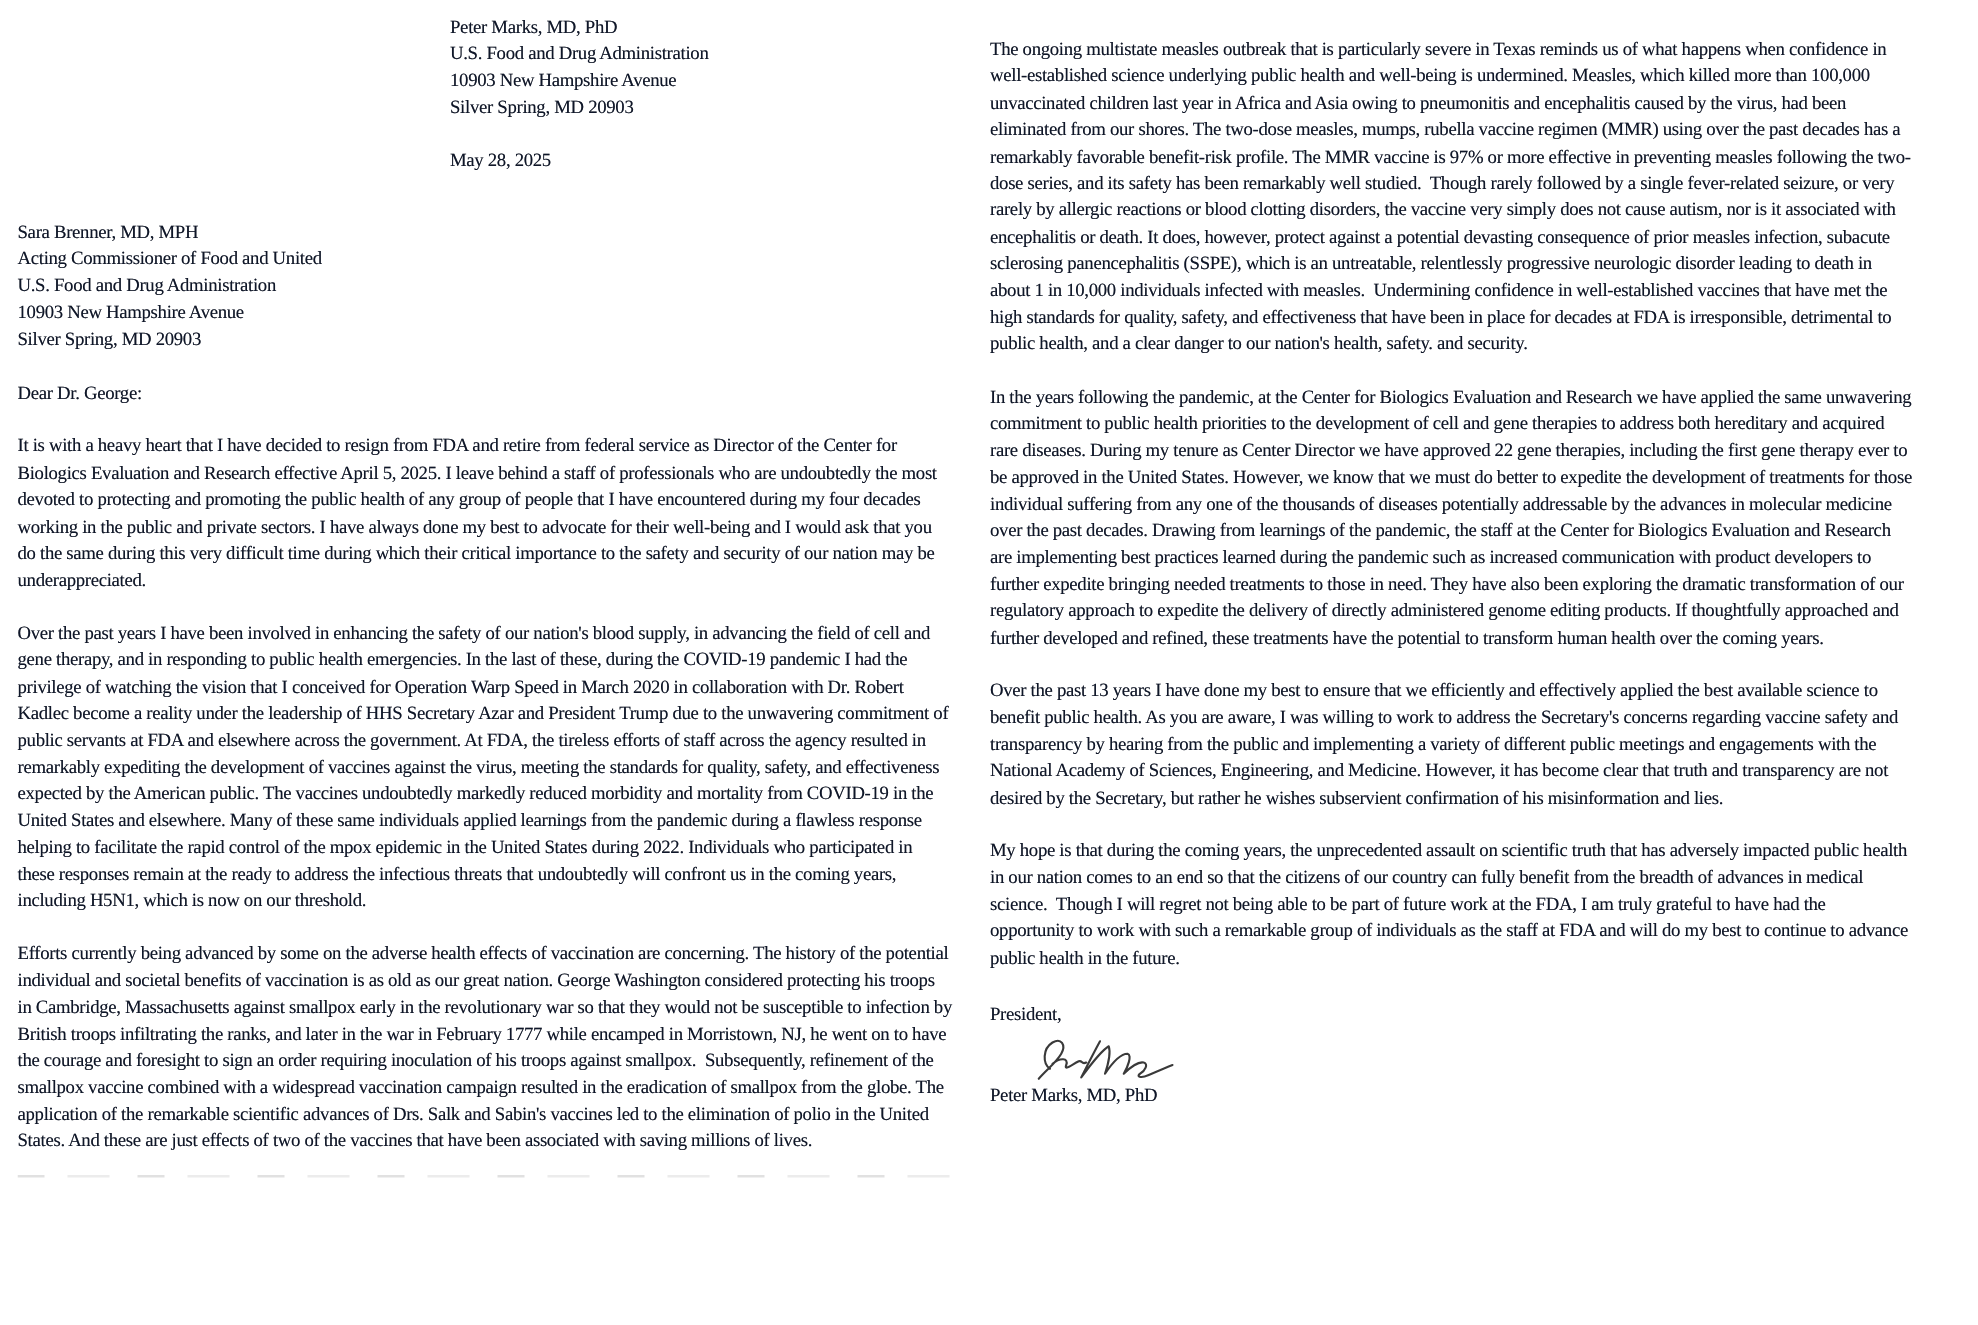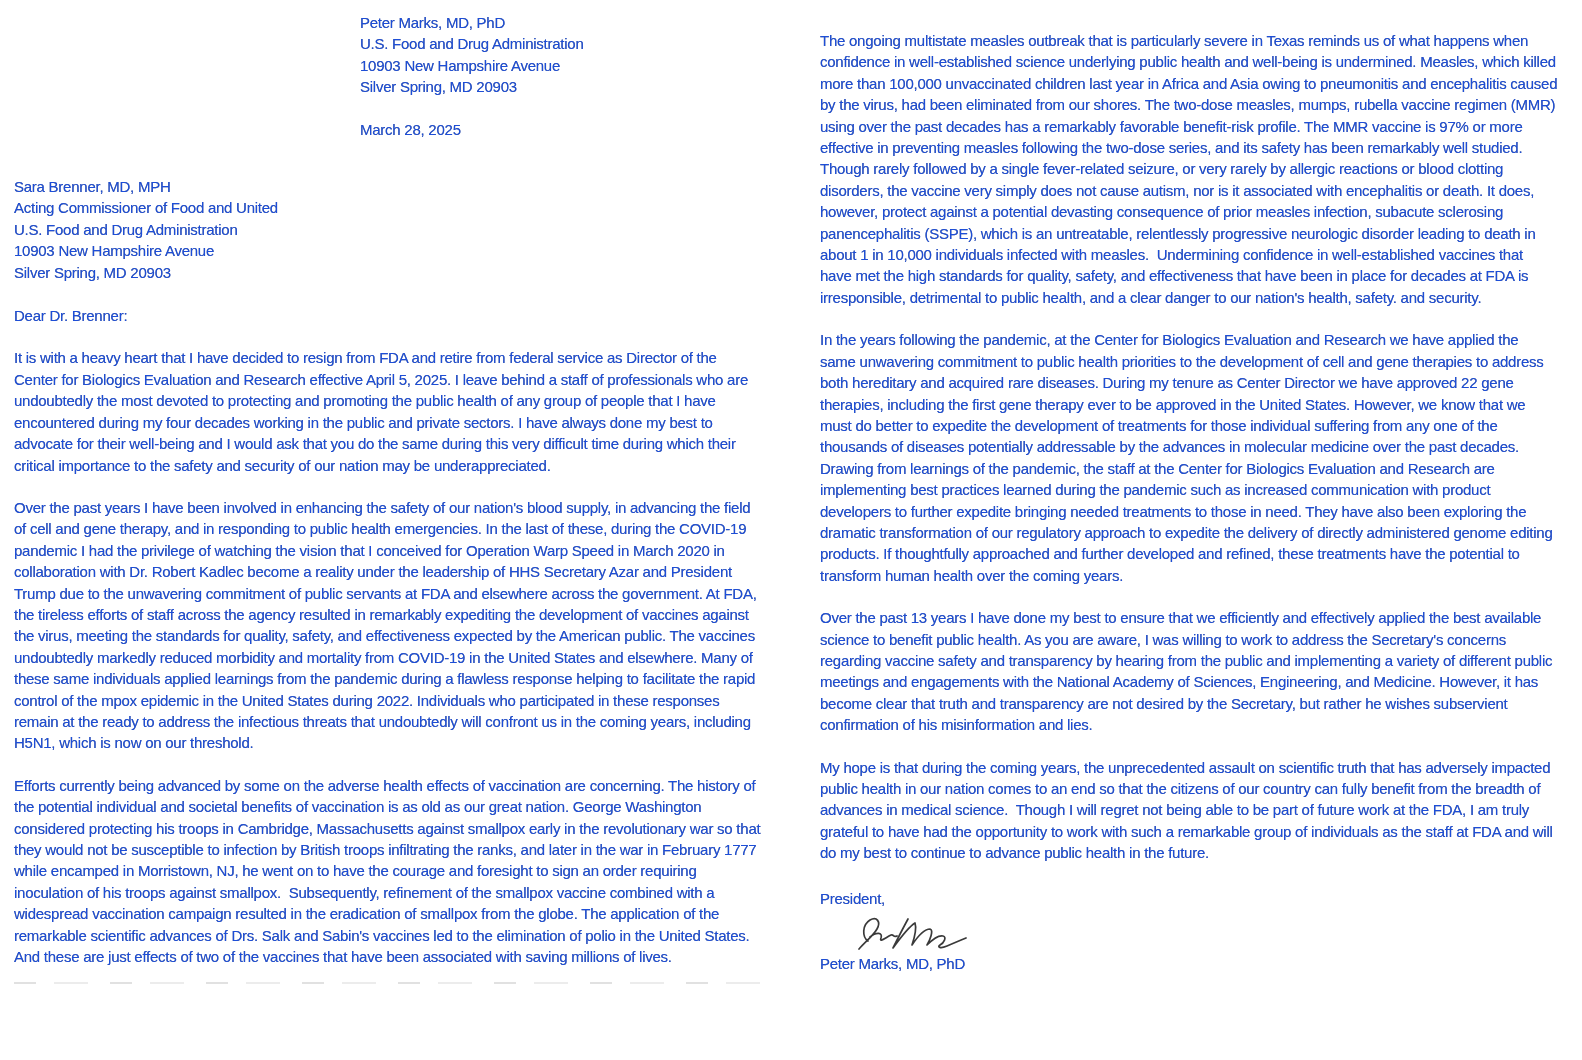--- a/index.html
+++ b/index.html
@@ -6,38 +6,38 @@
     margin: 0;
     padding: 0;
     background: #ffffff;
   }
   .scan {
     position: relative;
     width: 1582px;
     height: 1060px;
     background: #ffffff;
     overflow: hidden;
-    font-family: Liberation Sans, sans-serif;
-    color: #1d4ed8;
+    font-family: Liberation Serif, serif;
+    color: #0f172a;
     font-size: 15px;
     line-height: 21.4px;
     letter-spacing: -0.25px;
     text-shadow: 0 0 0.35px rgba(30,30,30,0.55);
   }
   .page {
     position: absolute;
     top: 0;
   }
   .page-left {
     left: 14px;
     width: 748px;
     padding-top: 12px;
   }
   .page-right {
-    left: 820px;
+    left: 792px;
     width: 738px;
     padding-top: 30px;
   }
   .addr-line, .para, .closing, .typed-name, .date-line, .salutation {
     white-space: pre-wrap;
   }
   .sender-block {
     margin-left: 346px;
   }
   .date-line {
@@ -91,31 +91,31 @@
 
   <div class="page page-left">
 
     <div class="sender-block">
       <div class="addr-line">Peter Marks, MD, PhD</div>
       <div class="addr-line">U.S. Food and Drug Administration</div>
       <div class="addr-line">10903 New Hampshire Avenue</div>
       <div class="addr-line">Silver Spring, MD 20903</div>
     </div>
 
-    <div class="date-line">March 28, 2025</div>
+    <div class="date-line">May 28, 2025</div>
 
     <div class="recipient-block">
       <div class="addr-line">Sara Brenner, MD, MPH</div>
       <div class="addr-line">Acting Commissioner of Food and United</div>
       <div class="addr-line">U.S. Food and Drug Administration</div>
       <div class="addr-line">10903 New Hampshire Avenue</div>
       <div class="addr-line">Silver Spring, MD 20903</div>
     </div>
 
-    <div class="salutation">Dear Dr. Brenner:</div>
+    <div class="salutation">Dear Dr. George:</div>
 
     <div class="para">It is with a heavy heart that I have decided to resign from FDA and retire from federal service as Director of the Center for Biologics Evaluation and Research effective April 5, 2025. I leave behind a staff of professionals who are undoubtedly the most devoted to protecting and promoting the public health of any group of people that I have encountered during my four decades working in the public and private sectors. I have always done my best to advocate for their well-being and I would ask that you do the same during this very difficult time during which their critical importance to the safety and security of our nation may be underappreciated.</div>
     <div class="para">Over the past years I have been involved in enhancing the safety of our nation's blood supply, in advancing the field of cell and gene therapy, and in responding to public health emergencies. In the last of these, during the COVID-19 pandemic I had the privilege of watching the vision that I conceived for Operation Warp Speed in March 2020 in collaboration with Dr. Robert Kadlec become a reality under the leadership of HHS Secretary Azar and President Trump due to the unwavering commitment of public servants at FDA and elsewhere across the government. At FDA, the tireless efforts of staff across the agency resulted in remarkably expediting the development of vaccines against the virus, meeting the standards for quality, safety, and effectiveness expected by the American public. The vaccines undoubtedly markedly reduced morbidity and mortality from COVID-19 in the United States and elsewhere. Many of these same individuals applied learnings from the pandemic during a flawless response helping to facilitate the rapid control of the mpox epidemic in the United States during 2022. Individuals who participated in these responses remain at the ready to address the infectious threats that undoubtedly will confront us in the coming years, including H5N1, which is now on our threshold.</div>
     <div class="para">Efforts currently being advanced by some on the adverse health effects of vaccination are concerning. The history of the potential individual and societal benefits of vaccination is as old as our great nation. George Washington considered protecting his troops in Cambridge, Massachusetts against smallpox early in the revolutionary war so that they would not be susceptible to infection by British troops infiltrating the ranks, and later in the war in February 1777 while encamped in Morristown, NJ, he went on to have the courage and foresight to sign an order requiring inoculation of his troops against smallpox.  Subsequently, refinement of the smallpox vaccine combined with a widespread vaccination campaign resulted in the eradication of smallpox from the globe. The application of the remarkable scientific advances of Drs. Salk and Sabin's vaccines led to the elimination of polio in the United States. And these are just effects of two of the vaccines that have been associated with saving millions of lives.</div>
 
     <div class="clipped-line"></div>
   </div>
 
   <div class="page page-right">
 

